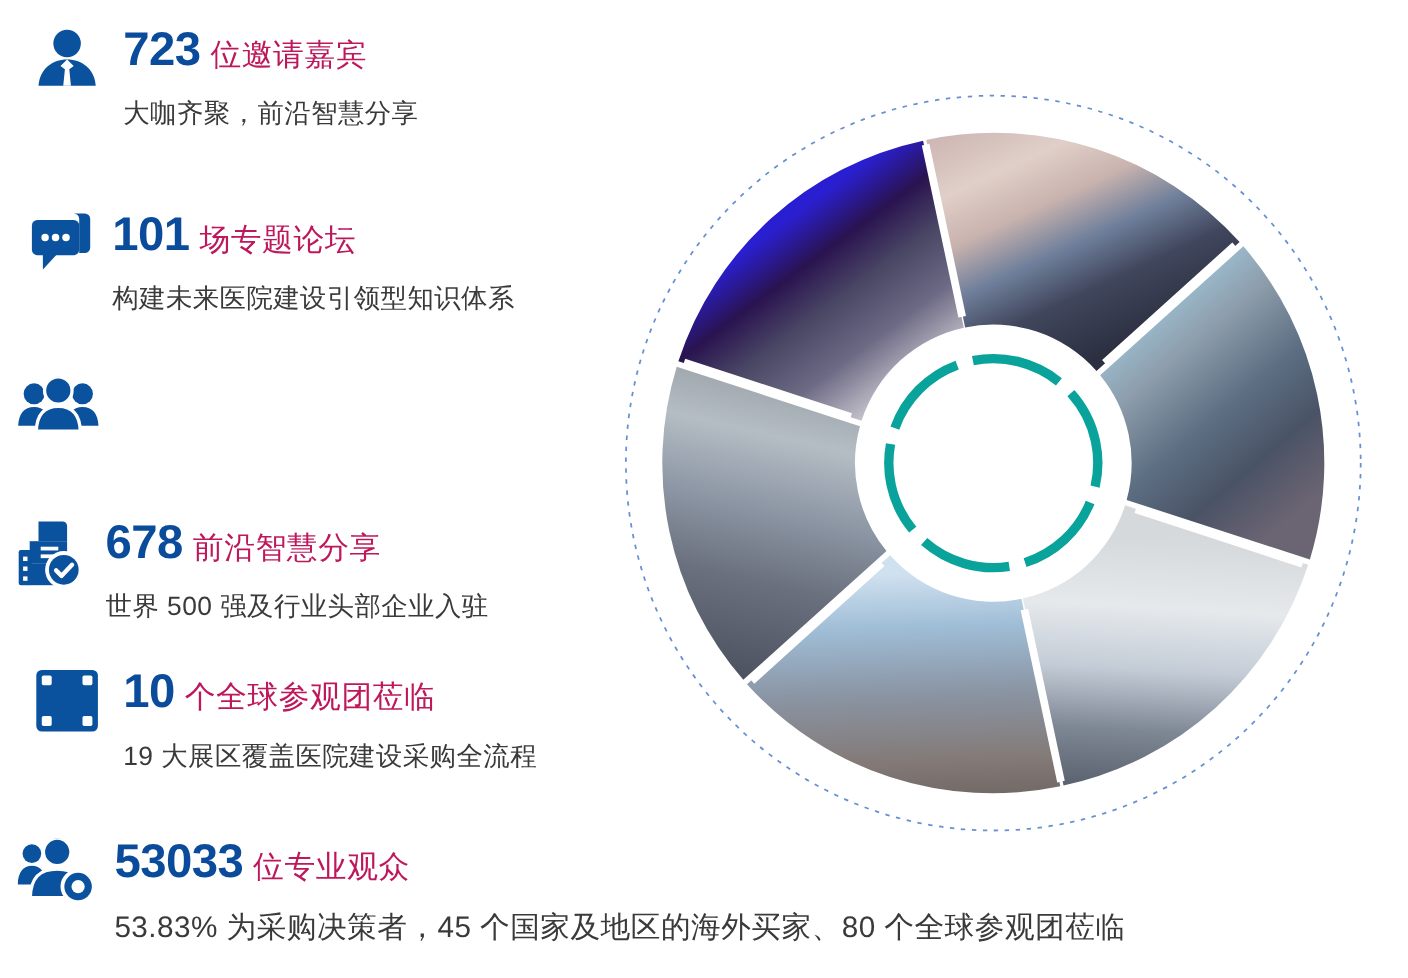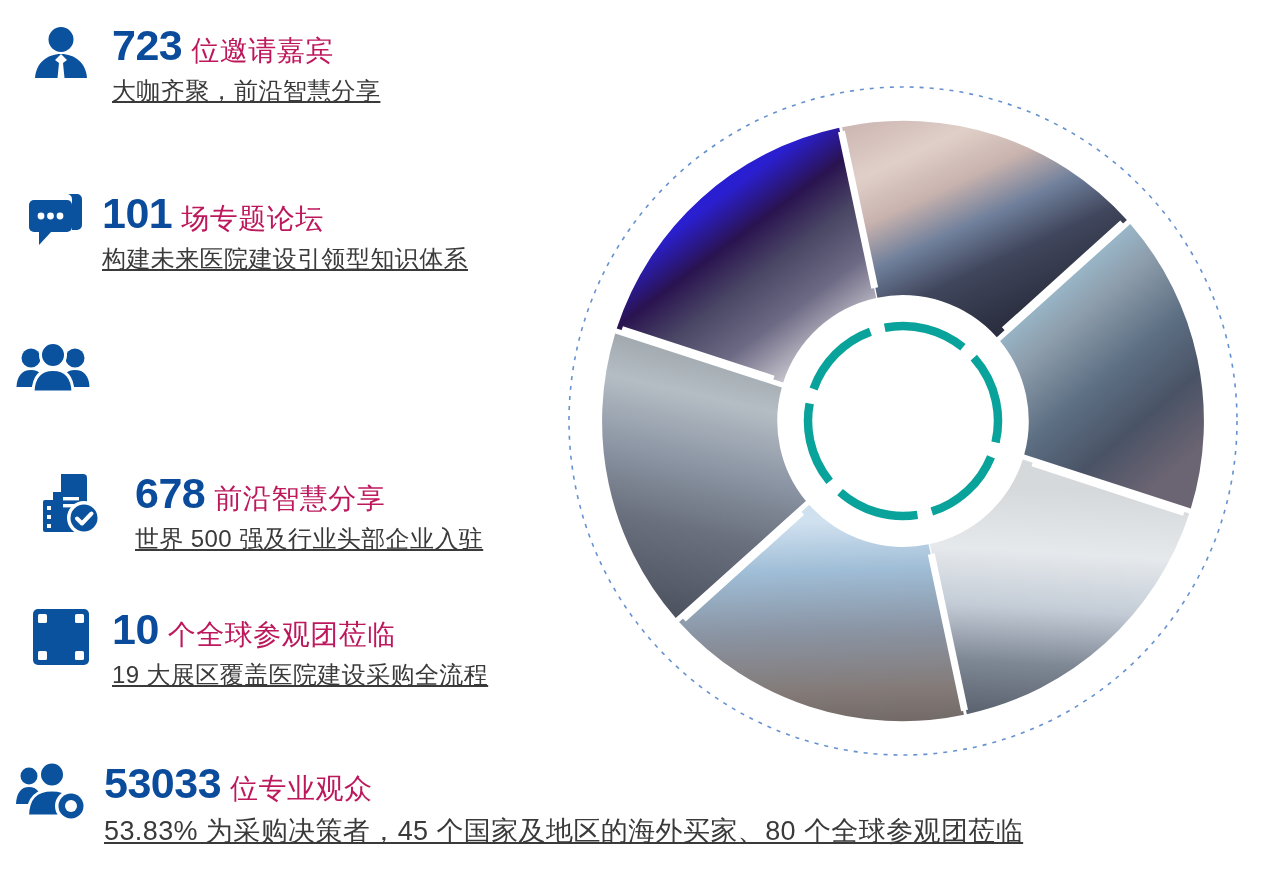--- a/index.html
+++ b/index.html
@@ -55,31 +55,30 @@
   }
   .stat-unit {
     font-size: 28px;
     color: #be185d;
     margin-left: 9px;
     letter-spacing: 0.5px;
   }
   .stat-desc {
     font-size: 24px;
     color: #3A3A3A;
-    margin-top: 8px;
+    margin-top: 20px;
     white-space: nowrap;
     letter-spacing: 0.4px;
-    text-decoration: underline;
   }
 
   
   #row-0 { top: 24px;  left: 18px; }
   #row-1 { top: 192px; left: 8px; }
   #row-2 { top: 342px; left: 10px; }
-  #row-3 { top: 472px; left: 28px; gap: 13px; }
+  #row-3 { top: 472px; left: 2px; }
   #row-4 { top: 608px; left: 18px; }
   #row-5 { top: 762px; left: 10px; }
 
   #row-5 .stat-value { font-size: 43px; }
   #row-5 .stat-desc  { font-size: 27px; }
 
   
   #collage {
     position: absolute;
     left: 567px;

